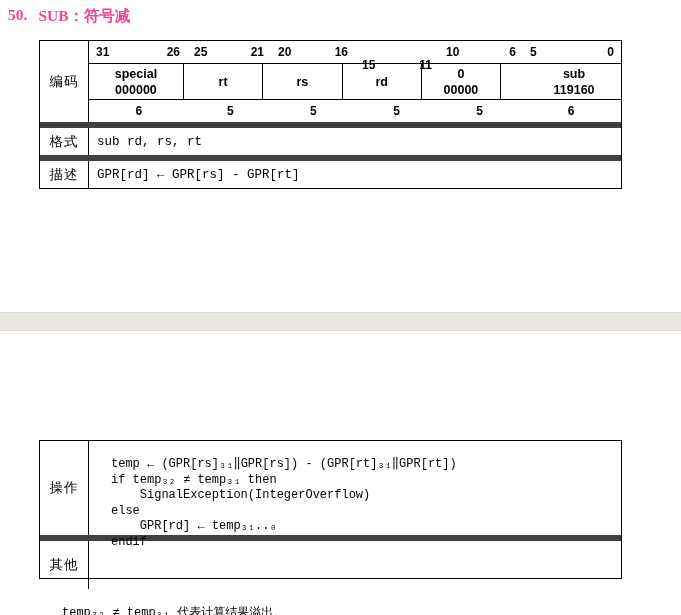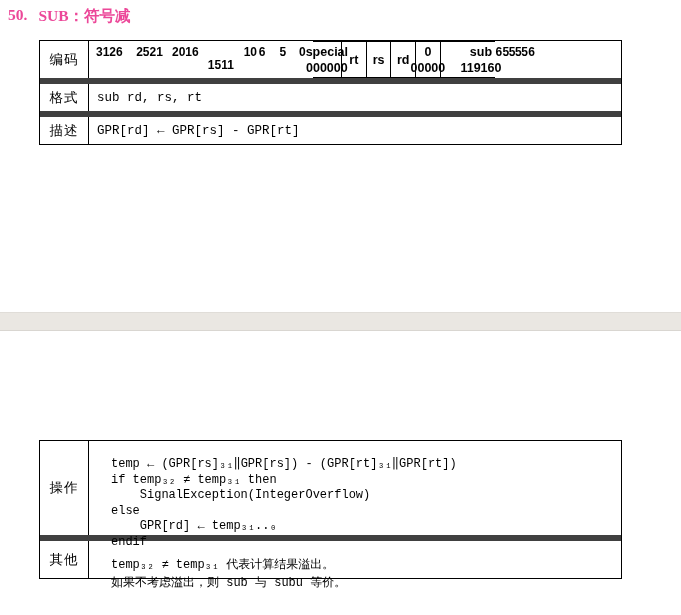--- a/index.html
+++ b/index.html
@@ -39,21 +39,21 @@
     flex: 0 0 48px;
     width: 48px;
     border-right: 1px solid #000;
     display: flex;
     align-items: center;
     justify-content: center;
     font-family: "Liberation Serif", serif;
     font-size: 13.5px;
     letter-spacing: 1px;
   }
-  .enc-content { flex: 1 1 auto; display: flex; min-width: 0; text-align: right; }
+  .enc-content { flex: 1 1 auto; display: flex; flex-direction: column; min-width: 0; text-align: right; }
   .bits-row {
     height: 22px;
     display: flex;
     font-family: "Liberation Sans", sans-serif;
     font-size: 12px;
     font-weight: 600;
   }
   .bit-cell {
     display: flex;
     justify-content: space-between;
@@ -99,21 +99,21 @@
     font-family: "Liberation Mono", "DejaVu Sans Mono", monospace;
     font-size: 12.5px;
     display: flex;
     align-items: center;
     padding: 0 0 0 8px;
     min-width: 0;
   }
   .row-format, .row-description { height: 27px; }
   .row-operation { height: 94px; }
   .row-example { height: 24px; }
-  .row-other { height: 37px; }
+  .row-other { height: 37px; flex-direction: column; }
   pre.code-lines {
     margin: 14px;
     flex: 1 1 auto;
     font-family: "Liberation Mono", "DejaVu Sans Mono", monospace;
     font-size: 12px;
     line-height: 15.5px;
     white-space: pre;
     padding: 2px 0 0 8px;
     align-self: flex-start;
   }

